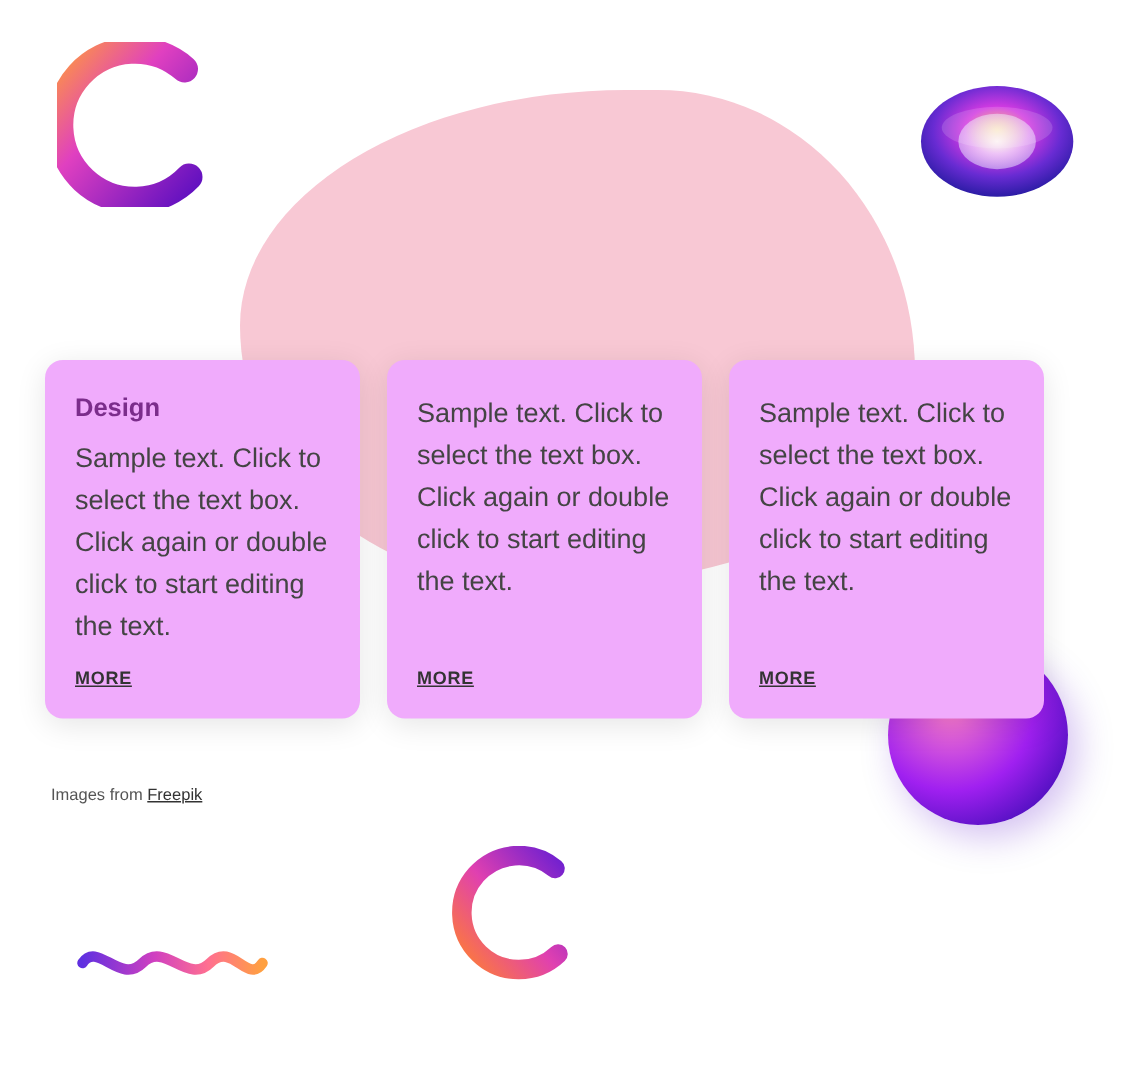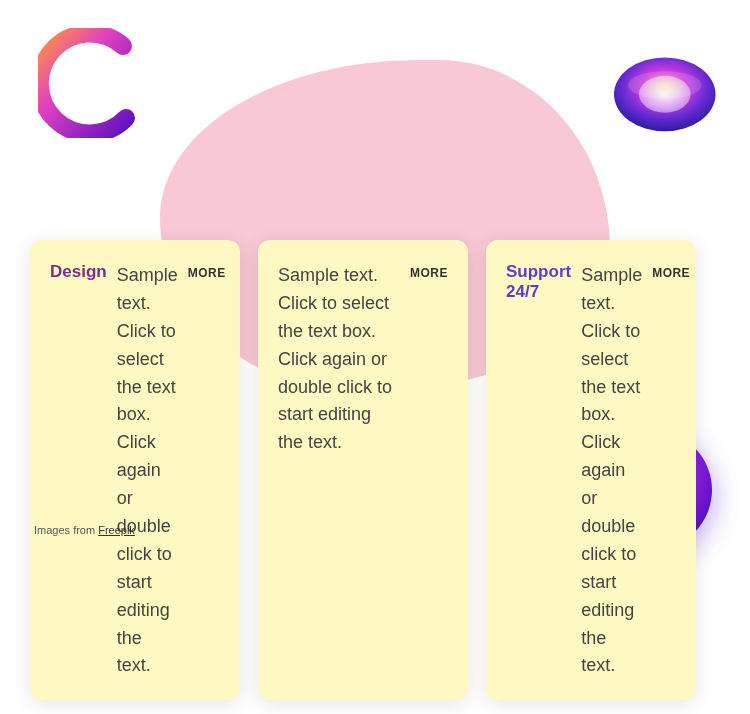--- a/index.html
+++ b/index.html
@@ -35,28 +35,28 @@
     .cards-container {
       position: absolute;
       top: 240px;
       left: 30px;
       display: flex;
       gap: 18px;
       z-index: 10;
     }
 
     .card {
-      background: #fef9c3;
+      background: #f0abfc;
       border-radius: 12px;
       box-shadow: 0 4px 20px rgba(0,0,0,0.10);
       padding: 22px 20px 20px 20px;
       width: 210px;
       min-height: 210px;
       display: flex;
-      flex-direction: row;
+      flex-direction: column;
       gap: 10px;
     }
 
     .card-title {
       font-size: 17px;
       font-weight: 700;
       color: #7b2d8b;
     }
 
     .card-title.purple { color: #7b2d8b; }
@@ -67,20 +67,21 @@
       font-size: 18px;
       color: #444;
       line-height: 1.55;
       flex: 1;
     }
 
     .card-link {
       font-size: 12px;
       font-weight: 700;
       color: #333;
+      text-decoration: underline;
       text-transform: uppercase;
       letter-spacing: 0.04em;
       cursor: pointer;
       display: inline-block;
       margin-top: 4px;
     }
 
     
     .footer-text {
       position: absolute;
@@ -203,21 +204,20 @@
       <div class="card-text">Sample text. Click to select the text box. Click again or double click to start editing the text.</div>
       <a class="card-link">MORE</a>
     </div>
 
     <div class="card">
       <div class="card-text">Sample text. Click to select the text box. Click again or double click to start editing the text.</div>
       <a class="card-link">MORE</a>
     </div>
 
     <div class="card">
-      <div class="card-title indigo">Support 24/7</div>
       <div class="card-text">Sample text. Click to select the text box. Click again or double click to start editing the text.</div>
       <a class="card-link">MORE</a>
     </div>
   </div>
 
   <div class="shape-bottomright"></div>
 
   <div class="shape-bottom-center">
     <svg viewBox="0 0 90 90" xmlns="http://www.w3.org/2000/svg">
       <defs>

